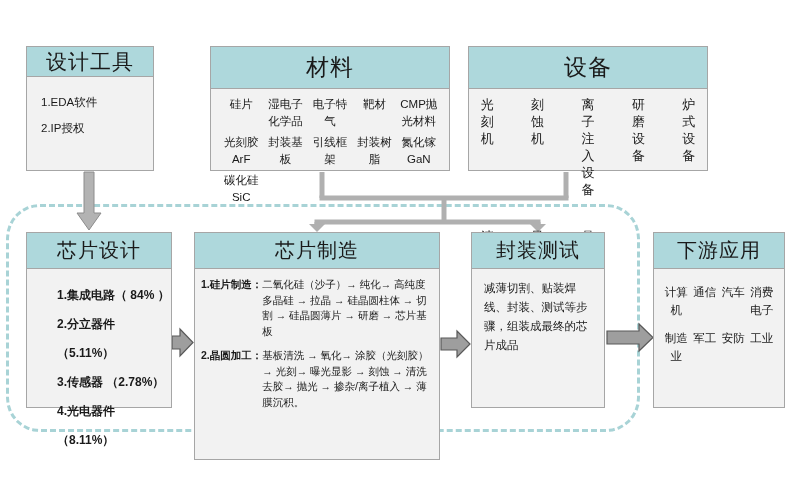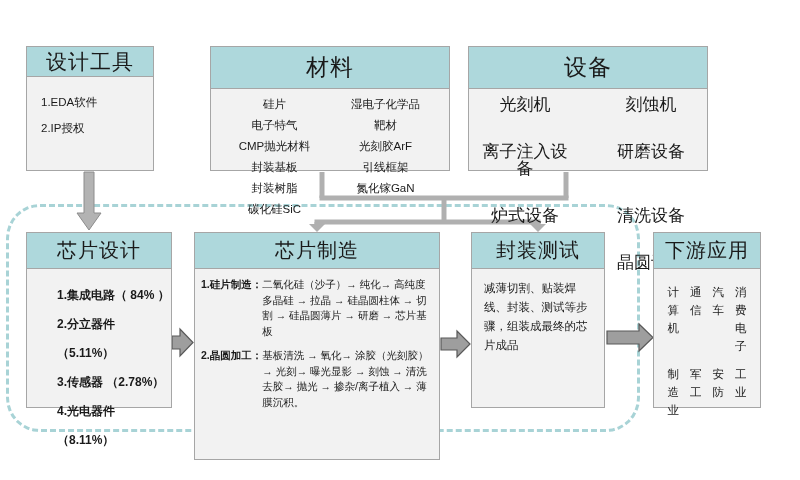--- a/index.html
+++ b/index.html
@@ -65,43 +65,43 @@
   #box-design-tools { left: 26px; top: 46px; width: 128px; height: 125px; }
   #box-design-tools .card-header { height: 30px; font-size: 21px; }
   #box-design-tools .card-body { padding: 12px 0 0 14px; font-size: 11.5px; line-height: 26px; }
 
   #box-materials { left: 210px; top: 46px; width: 240px; height: 125px; }
   #box-materials .card-header { height: 42px; font-size: 23px; }
   #box-materials .card-body { padding: 7px 8px 0 8px; font-size: 11.5px; }
 
   #box-equipment { left: 468px; top: 46px; width: 240px; height: 125px; }
   #box-equipment .card-header { height: 42px; font-size: 23px; }
-  #box-equipment .card-body { padding: 7px 8px 0 8px; font-size: 17px; gap: 30px; }
+  #box-equipment .card-body { padding: 7px 8px 0 8px; font-size: 13px; gap: 30px; }
 
   .grid3 {
     display: grid;
-    grid-template-columns: 1fr 1fr;
+    grid-template-columns: 1fr 1fr 1fr 1fr 1fr;
     row-gap: 4px;
     text-align: center;
     line-height: 17px;
   }
 
   #box-chip-design { left: 26px; top: 232px; width: 146px; height: 176px; }
   #box-chip-design .card-header { height: 36px; font-size: 20px; }
   #box-chip-design .card-body { padding: 12px 0 0 6px; font-size: 12px; font-weight: bold; line-height: 29px; margin-left: 24px; }
 
   #box-chip-manufacturing { left: 194px; top: 232px; width: 246px; height: 228px; }
   #box-chip-manufacturing .card-header { height: 36px; font-size: 20px; }
   #box-chip-manufacturing .card-body { padding: 8px 6px 0 6px; font-size: 10.5px; line-height: 15.5px; }
 
   #box-packaging-testing { left: 471px; top: 232px; width: 134px; height: 176px; }
   #box-packaging-testing .card-header { height: 36px; font-size: 20px; }
   #box-packaging-testing .card-body { padding: 10px 10px 0 12px; font-size: 11.5px; line-height: 19px; }
 
-  #box-downstream { left: 653px; top: 232px; width: 108px; height: 176px; }
+  #box-downstream { left: 653px; top: 232px; width: 132px; height: 176px; }
   #box-downstream .card-header { height: 36px; font-size: 20px; }
   #box-downstream .card-body { padding: 14px 8px 0 8px; font-size: 11.5px; }
 
   .grid2 {
     display: grid;
     grid-template-columns: 1fr 1fr 1fr 1fr;
     row-gap: 10px;
     text-align: center;
     line-height: 18px;
   }

